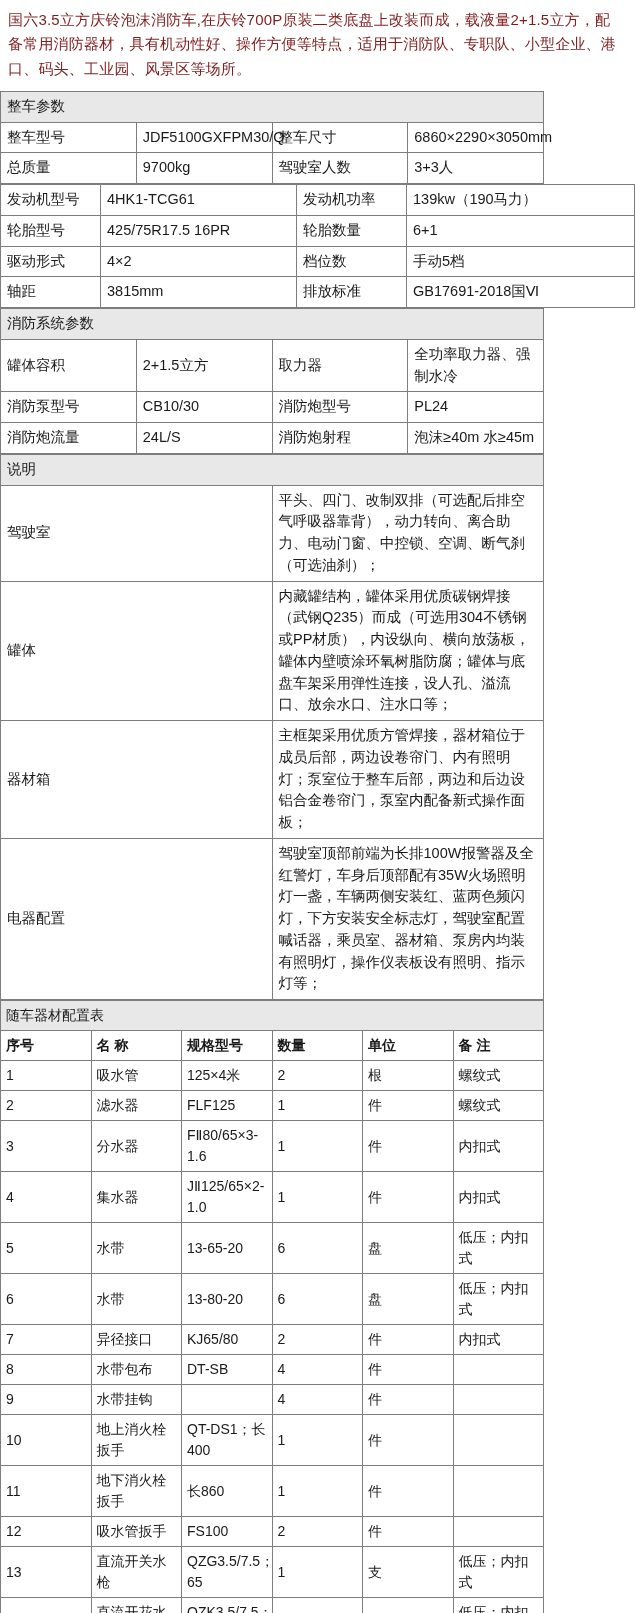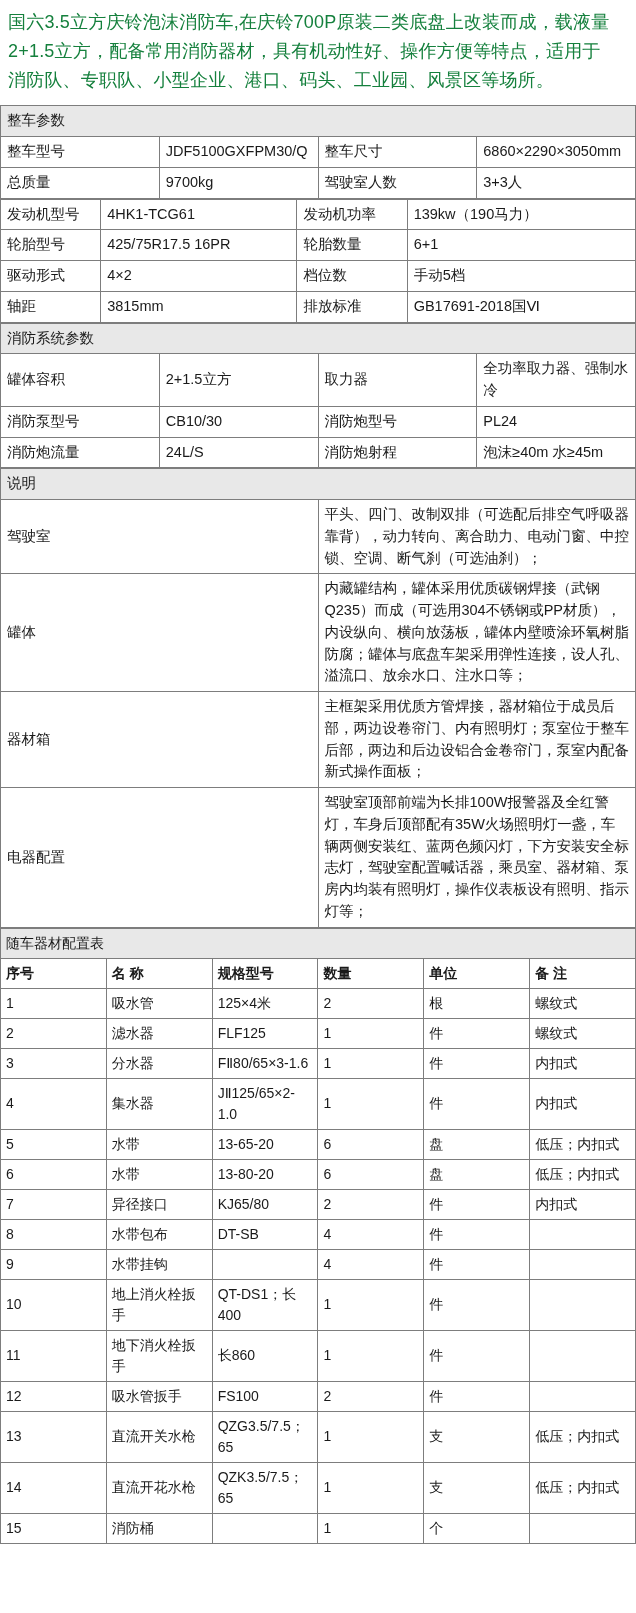--- a/index.html
+++ b/index.html
@@ -11,28 +11,28 @@
     width: 636px;
     font-family: "Liberation Sans", "DejaVu Sans", sans-serif;
     color: #1a1a1a;
     font-size: 14.5px;
     line-height: 1.45;
   }
   .page { width: 636px; padding: 0; }
 
   .intro {
     padding: 8px 20px 10px 8px;
-    font-size: 18px;
+    font-size: 15px;
     line-height: 1.62;
-    color: #15803d;
+    color: #7f1d1d;
     letter-spacing: 0.2px;
   }
 
   table.grid {
-    width: 636px;
+    width: 544px;
     border-collapse: collapse;
     table-layout: fixed;
   }
   table.grid td, table.grid th {
     border: 1px solid #7d7d7d;
     padding: 4px 6px;
     vertical-align: middle;
     font-weight: normal;
     text-align: left;
     font-size: 14.5px;

